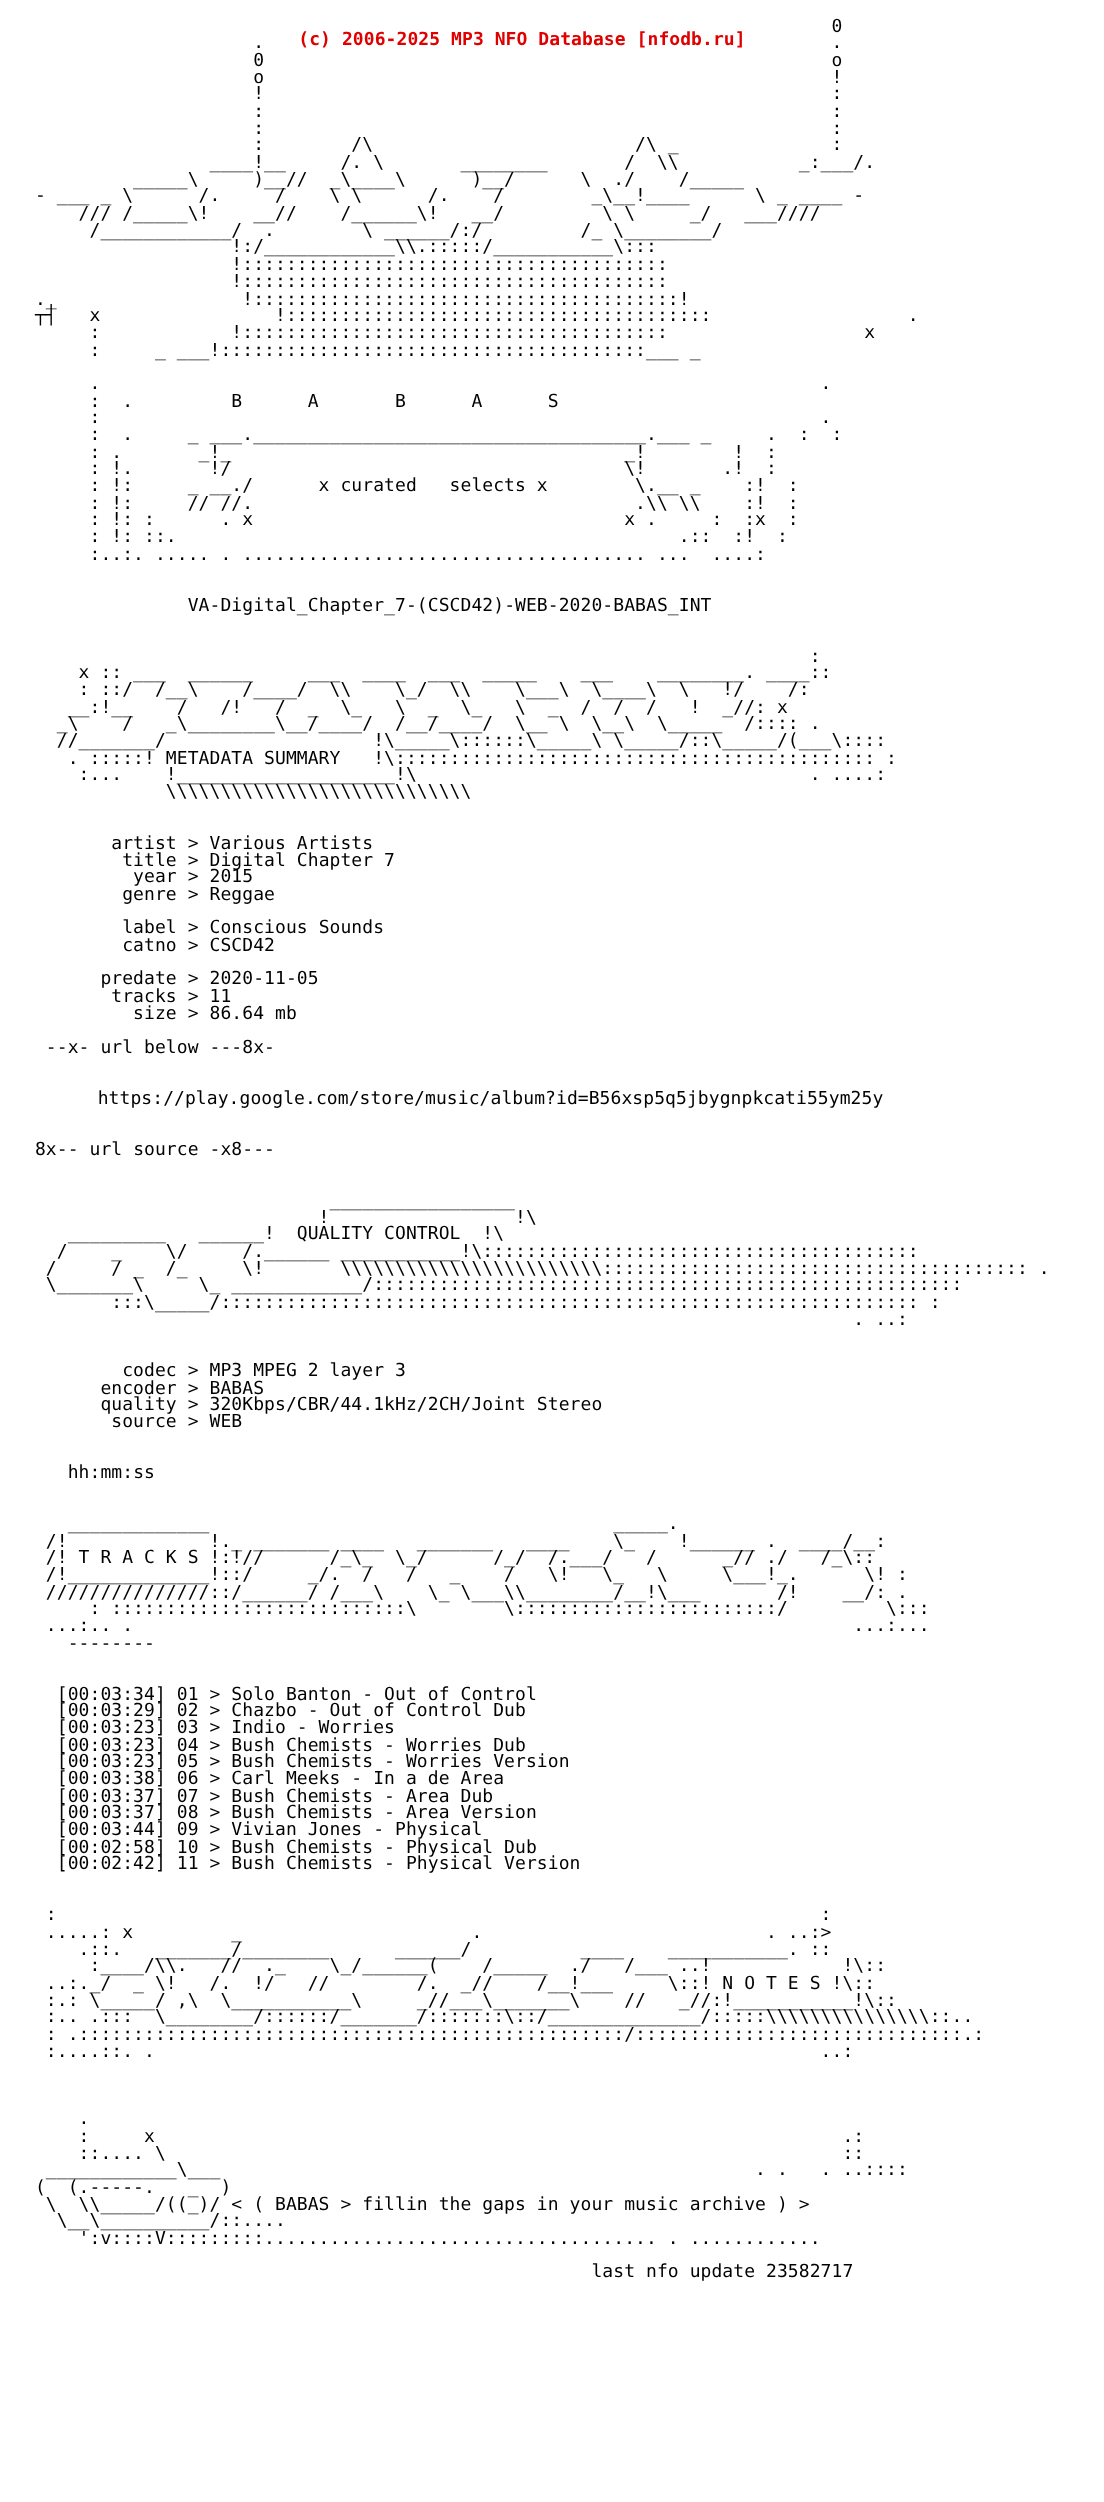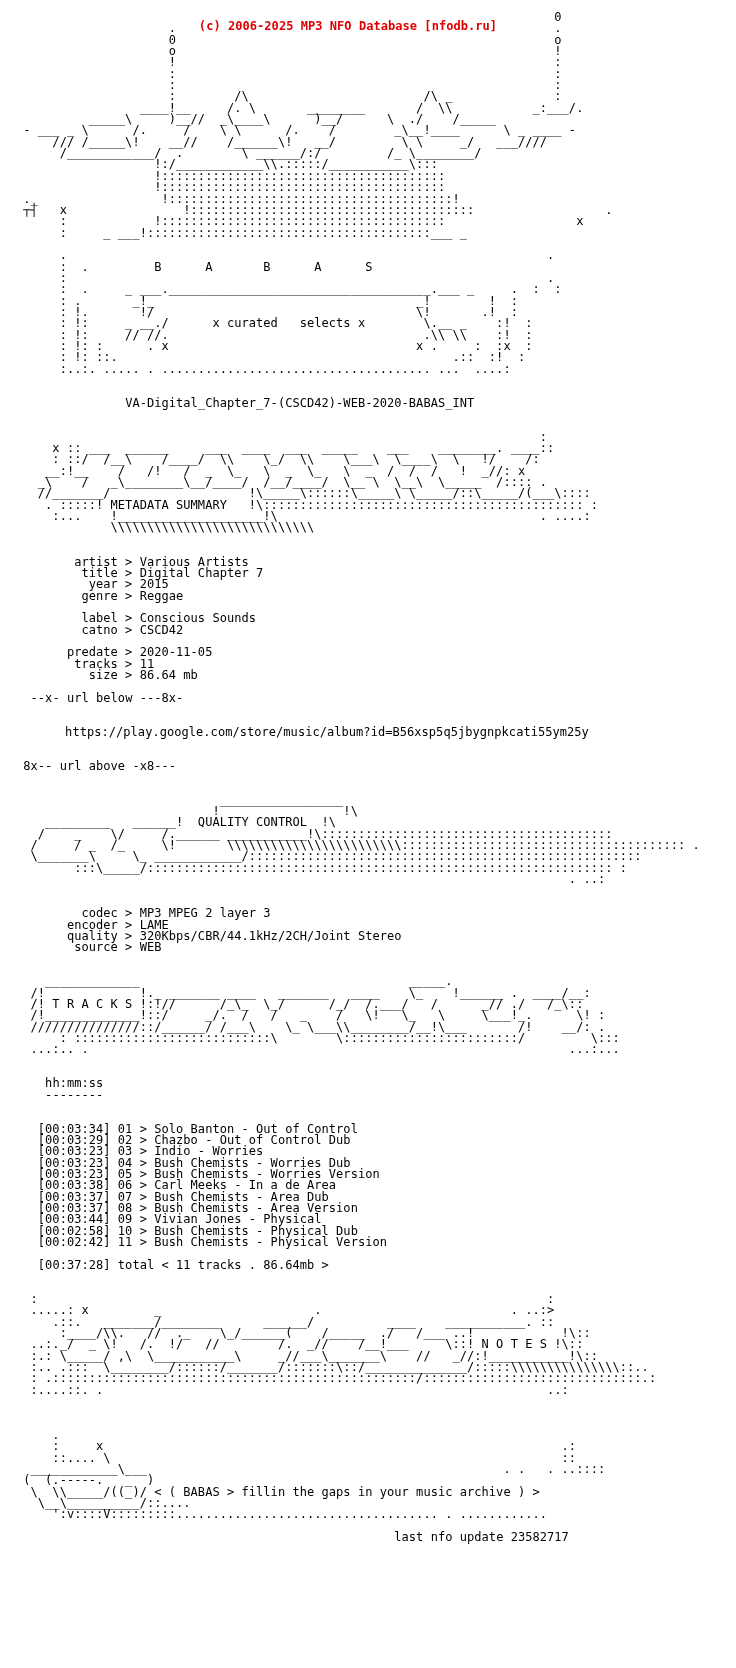--- a/index.html
+++ b/index.html
@@ -82,45 +82,44 @@
    //_______/                   !\_____\::::::\_____\ \_____/::\_____/(___\::::
     . :::::! METADATA SUMMARY   !\:::::::::::::::::::::::::::::::::::::::::::: :
      :...    !____________________!\                                    . ....:
              \\\\\\\\\\\\\\\\\\\\\\\\\\\\</span>
 
 <span class="blk" id="meta-block"><span class="blk"><span>        artist &gt; </span><span>Various Artists</span></span><span class="blk"><span>         title &gt; </span><span>Digital Chapter 7</span></span><span class="blk"><span>          year &gt; </span><span>2015</span></span><span class="blk"><span>         genre &gt; </span><span>Reggae</span></span><span class="blk"> </span><span class="blk"><span>         label &gt; </span><span>Conscious Sounds</span></span><span class="blk"><span>         catno &gt; </span><span>CSCD42</span></span><span class="blk"> </span><span class="blk"><span>       predate &gt; </span><span>2020-11-05</span></span><span class="blk"><span>        tracks &gt; </span><span>11</span></span><span class="blk"><span>          size &gt; </span><span>86.64 mb</span></span></span>
 <span class="blk">  <span>--x- url below ---8x-</span></span>
 
 <span class="blk">    <a class="url">https://play.google.com/store/music/album?id=B56xsp5q5jbygnpkcati55ym25y</a></span>
 
-<span class="blk"> <span>8x-- url above -x8---</span></span>
+<span class="blk"> <span>8x-- url source -x8---</span></span>
 
 <span class="blk">                            _________________
                            !                 !\
     _________   ______!  QUALITY CONTROL  !\
    /    _    \/     /.______ ___________!\::::::::::::::::::::::::::::::::::::::::
   /     / _  /_     \!       \\\\\\\\\\\\\\\\\\\\\\\\::::::::::::::::::::::::::::::::::::::: .
   \_______\     \_ ____________/::::::::::::::::::::::::::::::::::::::::::::::::::::::
         :::\_____/:::::::::::::::::::::::::::::::::::::::::::::::::::::::::::::::: :
                                                                             . ..:</span>
 
-<span class="blk" id="quality-block"><span class="blk"><span>         codec &gt; </span><span>MP3 MPEG 2 layer 3</span></span><span class="blk"><span>       encoder &gt; </span><span>LAME</span></span><span class="blk"><span>       quality &gt; </span><span>320Kbps/CBR/44.1kHz/2CH/Joint Stereo</span></span><span class="blk"><span>        source &gt; </span><span>WEB</span></span></span>
+<span class="blk" id="quality-block"><span class="blk"><span>         codec &gt; </span><span>MP3 MPEG 2 layer 3</span></span><span class="blk"><span>       encoder &gt; </span><span>BABAS</span></span><span class="blk"><span>       quality &gt; </span><span>320Kbps/CBR/44.1kHz/2CH/Joint Stereo</span></span><span class="blk"><span>        source &gt; </span><span>WEB</span></span></span>
+
+<span class="blk">    <span>hh:mm:ss</span></span>
 
 <span class="blk">    _____________                                     _____.
   /!             !._ _______ ____   _______   ____    \_    !______ .  ____/__:
   /! T R A C K S !:!//      /_\_  \_/      /_/  /.___/   /      _// ./   /_\::
   /!_____________!::/     _/.  /   /   _    /   \!   \_   \     \___!_.      \! :
   ///////////////::/______/ /___\    \_ \___\\________/__!\___       /!    __/: .
       : :::::::::::::::::::::::::::\        \::::::::::::::::::::::::/         \:::
-  ...:.. .                                                                  ...:...</span>
-
-<span class="blk">    <span>hh:mm:ss</span></span><span class="blk">    <span>--------</span></span>
+  ...:.. .                                                                  ...:...</span><span class="blk">    <span>--------</span></span>
 
 <span class="blk" id="track-list"><span class="blk">   [00:03:34] 01 &gt; Solo Banton - Out of Control</span><span class="blk">   [00:03:29] 02 &gt; Chazbo - Out of Control Dub</span><span class="blk">   [00:03:23] 03 &gt; Indio - Worries</span><span class="blk">   [00:03:23] 04 &gt; Bush Chemists - Worries Dub</span><span class="blk">   [00:03:23] 05 &gt; Bush Chemists - Worries Version</span><span class="blk">   [00:03:38] 06 &gt; Carl Meeks - In a de Area</span><span class="blk">   [00:03:37] 07 &gt; Bush Chemists - Area Dub</span><span class="blk">   [00:03:37] 08 &gt; Bush Chemists - Area Version</span><span class="blk">   [00:03:44] 09 &gt; Vivian Jones - Physical</span><span class="blk">   [00:02:58] 10 &gt; Bush Chemists - Physical Dub</span><span class="blk">   [00:02:42] 11 &gt; Bush Chemists - Physical Version</span></span>
-<span class="blk">   <span>[00:37:28] total &lt; 11 tracks . 86.64mb &gt;</span></span>
 
 <span class="blk">  :                                                                      :
   .....: x         _                     .                          . ..:&gt;
      .::.   _______/________      ______/          ____    ___________. ::
       :____/\\.   //  ._    \_/______(    /_____  ./   /___ ..!            !\::
   ..:._/  _ \!   /.  !/   //        /.  _//    /__!___     \::! N O T E S !\::
   :.: \_____/ ,\  \___________\     _//___\_______\    //   _//:!___________!\::
   :.. .:::  \________/::::::/_______/:::::::\::/______________/:::::\\\\\\\\\\\\\\\::..
   : .::::::::::::::::::::::::::::::::::::::::::::::::::/::::::::::::::::::::::::::::::.:
   :....::. .                                                             ..:</span>

